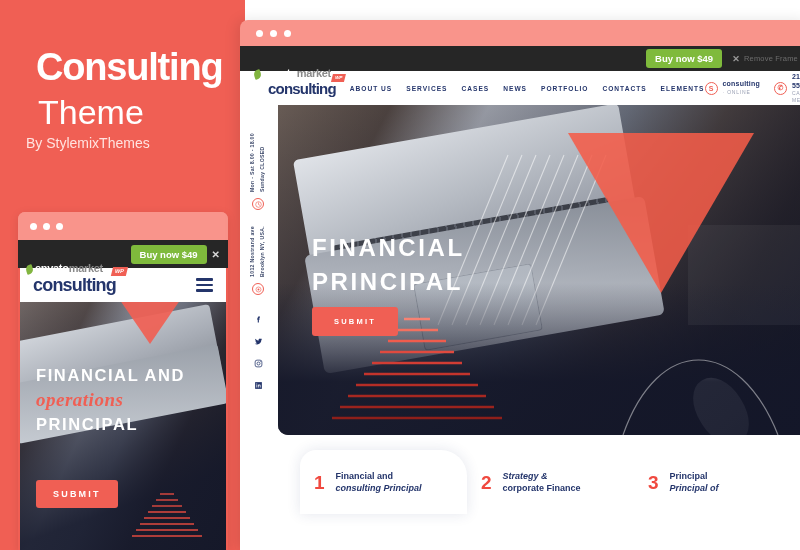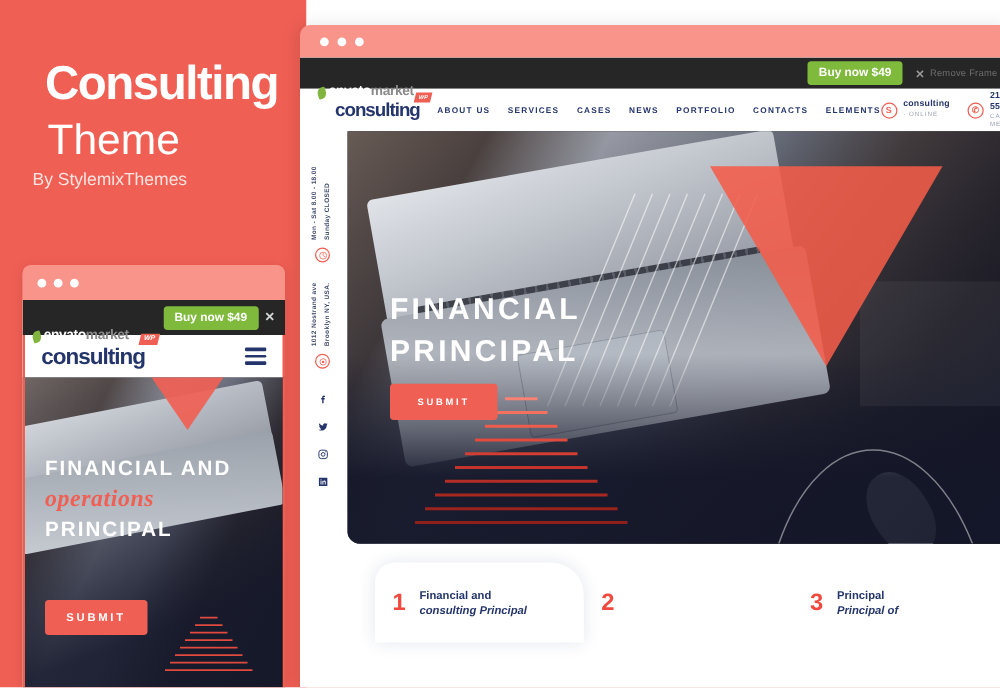--- a/index.html
+++ b/index.html
@@ -587,20 +587,24 @@
       <div class="d-cards">
         <div class="card active">
           <span class="num">1</span>
           <span class="txt">
             <div>Financial and</div>
             <div class="it">consulting Principal</div>
           </span>
         </div>
         <div class="card">
           <span class="num">2</span>
+          <span class="txt">
+            <div class="it">Strategy &amp;</div>
+            <div>corporate Finance</div>
+          </span>
         </div>
         <div class="card">
           <span class="num">3</span>
           <span class="txt">
             <div>Principal</div>
             <div class="it">Principal of</div>
           </span>
         </div>
       </div>
 

